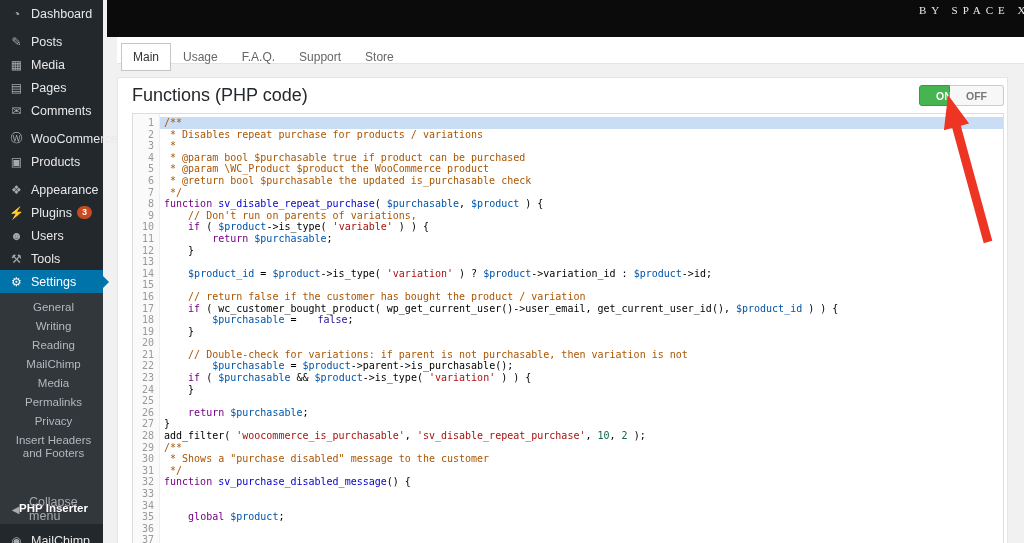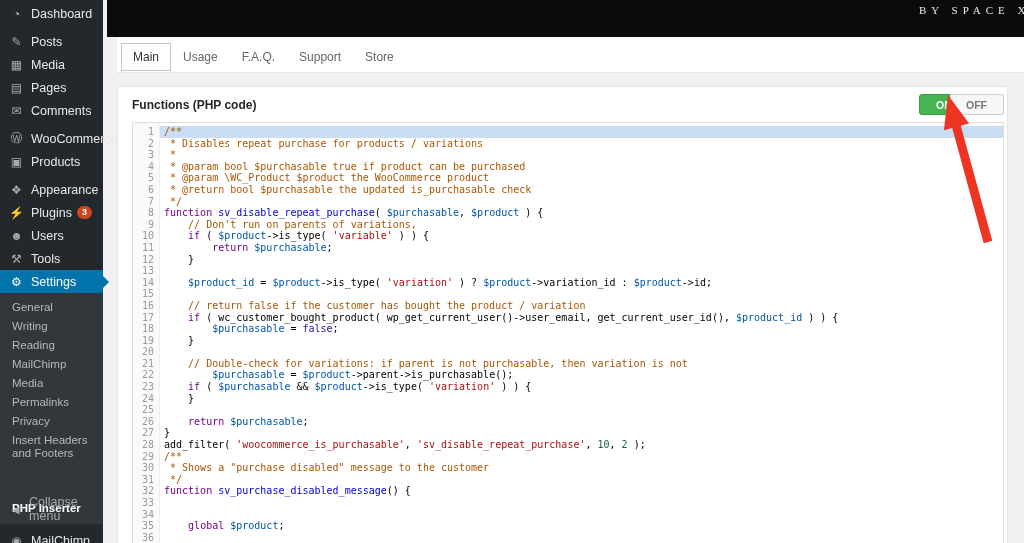--- a/index.html
+++ b/index.html
@@ -12,61 +12,61 @@
   .sb-sep { height:5px; }
   .sb-item { position:relative; display:flex; align-items:center; height:23px; padding-left:8px;
              font-size:12.5px; color:#e8e8e8; cursor:pointer; }
   .sb-item .icon { width:17px; margin-right:6px; color:#a7aaad; font-size:12px; text-align:center; flex-shrink:0; }
   .sb-item.active { background:#0073aa; color:#fff; }
   .sb-item.active .icon { color:#fff; }
   .sb-item.active::after { content:""; position:absolute; right:-6px; top:6px; width:0; height:0;
              border-top:6px solid transparent; border-bottom:6px solid transparent; border-left:6px solid #0073aa; }
   .badge { background:#ca4a1f; color:#fff; border-radius:9px; font-size:9px; line-height:9px;
            padding:2px 5px; margin-left:5px; font-weight:bold; }
-  .submenu { background:#32373c; padding:5px 0 6px; }
+  .submenu { background:#32373c; padding:5px 0 6px;text-align:center; }
   .submenu-item { padding:3px 8px 3px 12px; font-size:11.5px; line-height:13px; color:#b4b9be; cursor:pointer; }
   .submenu-item.current { color:#fff; font-weight:bold;margin-top:36px; }
   .sb-collapse { position:absolute; bottom:20px; left:0; display:flex; align-items:center;
                  padding-left:8px; color:#a7aaad; font-size:12.5px; cursor:pointer; }
   .sb-collapse .icon { width:17px; margin-right:6px; font-size:10px; text-align:center; }
 
   
   .content { position:absolute; left:103px; top:0; width:921px; height:543px; }
   .banner { margin-left:4px; height:37px; background:#0b0b0b; text-align:right; overflow:hidden; }
   .banner span { display:inline-block; transform:translateX(75px); font-family:"Liberation Serif", serif;
                  font-size:11px; letter-spacing:5px; color:#e9e9e9; line-height:19px; }
-  .tabstrip { margin-left:14px; background:#fff; padding:6px 0 0 4px; height:36px; border-bottom:1px solid #e2e4e7; }
+  .tabstrip { margin-left:14px; background:#fff; padding:6px 0 0 4px; height:27px; border-bottom:1px solid #e2e4e7; }
   .tab { display:inline-block; padding:6px 11px; font-size:12px; color:#666; cursor:pointer;
          border:1px solid transparent; background:transparent; font-family:inherit; }
   .tab.active { border-color:#c5c5c5; background:#fff; color:#333; }
 
   .panel { margin:13px 16px 0 14px; background:#fff; border:1px solid #e5e5e5; height:470px; }
   .panel-head { display:flex; justify-content:space-between; align-items:center; padding:7px 3px 7px 14px; }
-  .panel-title { font-size:12px; font-weight:bold; color:#23282d; }
+  .panel-title { font-size:18px; font-weight:normal; color:#23282d; }
   .switch { display:flex; }
   .switch button { height:21px; font-size:10.5px; font-weight:bold; cursor:pointer; font-family:inherit; }
   .btn-on  { width:31px; background:#46b450; border:1px solid #3a9a43; color:#fff; border-radius:3px 0 0 3px;padding-left:16px; }
   .btn-off { width:54px; background:#f7f7f7; border:1px solid #cccccc; border-left:none; color:#777; border-radius:0 3px 3px 0; }
 
   
   .editor { display:flex; margin:0 3px 0 14px; border:1px solid #ddd; height:433px; overflow:hidden;
             background:#fff; font-family:"DejaVu Sans Mono", monospace; font-size:10px; line-height:11.6px; }
   .gutter { width:27px; flex-shrink:0; padding:3px 5px 0 0; text-align:right; color:#999;
             background:#fafafa; border-right:1px solid #eee; }
   .gutter div { height:11.6px; }
   .codearea { flex:1; padding-top:3px; overflow:hidden; }
   .cl { height:11.6px; padding-left:4px; white-space:pre; color:#000; }
   .cl.hl { background:#c9def5; }
   .tk-cm  { color:#aa5500; }
   .tk-kw  { color:#770088; }
   .tk-def { color:#0000cc; }
   .tk-var { color:#0055aa; }
   .tk-str { color:#aa1111; }
   .tk-num { color:#116644; }
-  .tk-atom{ color:#221199; }
+  .tk-atom{ color:#221199;margin-left:15px; }
   .tk-pl  { color:#000; }
 
   .arrow-overlay { position:absolute; left:0; top:0; z-index:20; pointer-events:none; }
 </style>
 </head>
 <body>
 
 <div class="page">
 
   <aside class="sidebar">

